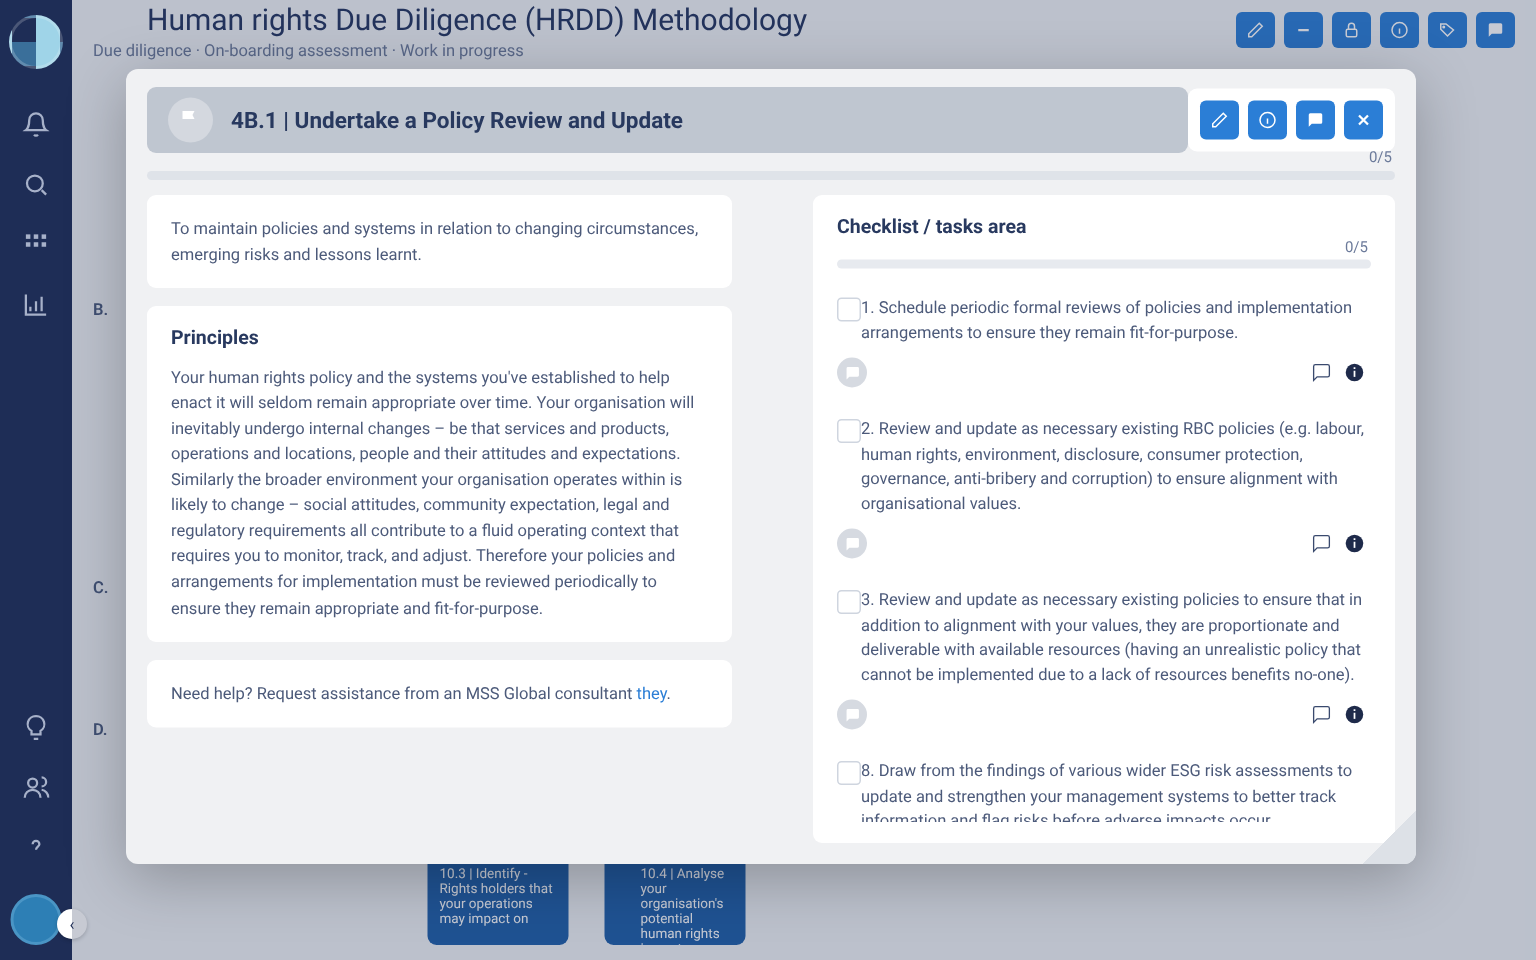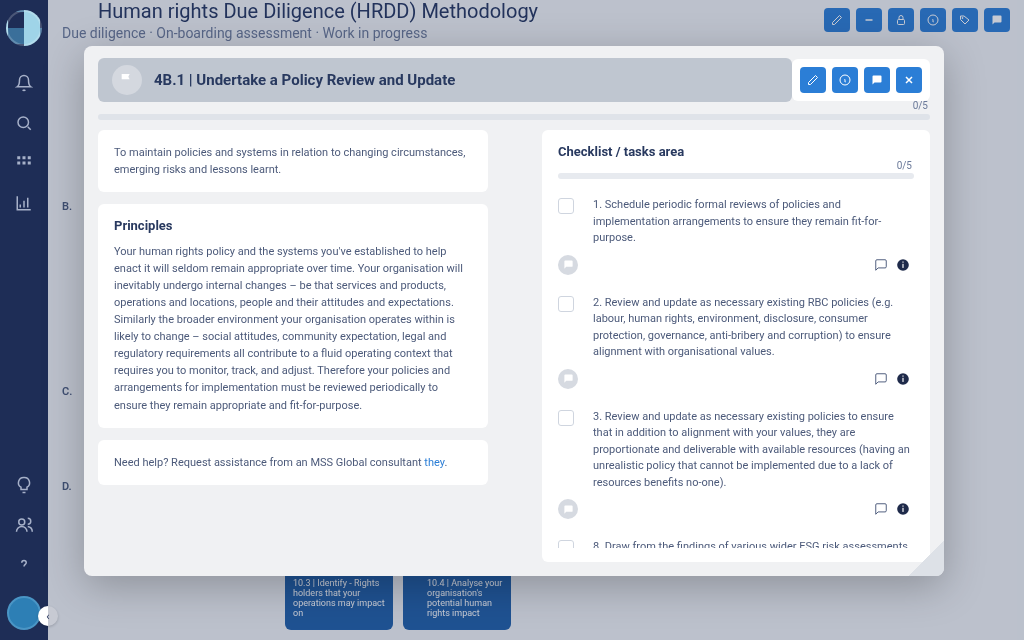--- a/index.html
+++ b/index.html
@@ -28,37 +28,37 @@
     background: #fff; border-radius: 50%; box-shadow: 0 1px 3px rgba(0,0,0,.2);
     display:flex;align-items:center;justify-content:center; color:#1e2d56; font-size:11px; cursor:pointer;
   }
 
   
   .bg-header {
     position: absolute; left: 48px; top: 0; right: 0; height: 40px;
     display: flex; align-items: center; padding: 8px 14px; gap: 10px; color:#243660;
   }
   .bg-header .title { font-weight: 400; font-size: 20px; padding-left: 36px; }
-  .bg-header .sub { font-size: 14px; color: #6b7a9a; margin-top:2px; }
+  .bg-header .sub { font-size: 11px; color: #6b7a9a; margin-top:2px; }
   .bg-header .actions { margin-left: auto; display: flex; gap: 6px; }
   .bg-header .actbtn {
     width: 26px; height: 24px; background: #2b7ed6; border-radius: 4px; cursor:pointer;
     display:flex;align-items:center;justify-content:center; color:#fff;
   }
 
   
   .overlay {
     position: absolute; left: 48px; top: 0; right: 0; bottom: 0;
     background: rgba(30,45,80,0.25);
   }
 
   
   .bg-card {
     position: absolute; background: #1f5fa8; border-radius: 6px;
-    color: #fff; font-size: 9px; padding: 8px; width: 108px; height: 60px; overflow:hidden;
+    color: #fff; font-size: 9px; padding: 8px; width: 94px; height: 60px; overflow:hidden;
   }
 
   
   .bg-label { position:absolute; color:#4a5b7e; font-size:11px; font-weight:600; }
 
   
   .modal {
     position: absolute; left: 84px; top: 46px; width: 860px; height: 530px;
     background: #f0f1f3; border-radius: 8px; box-shadow: 0 10px 40px rgba(0,0,0,.25);
     display: flex; flex-direction: column; overflow: hidden;
@@ -107,21 +107,21 @@
   .checklist-progress {
     height: 6px; background: #e7eaef; border-radius: 3px; margin: 4px 0 12px; position:relative;
   }
   .checklist-progress .count {
     position:absolute; right:2px; top:-13px; font-size:10px; color:#6b7a9a;
   }
   .task-list { overflow-y: auto; flex: 1; padding-right: 4px; }
   .task {
     display: flex; flex-direction: column; gap: 8px; padding: 6px 0 10px; margin-bottom: 4px;
   }
-  .task-row { display: flex; gap: 19px; align-items: flex-start; }
+  .task-row { display: flex; gap: 0; align-items: flex-start; }
   .task .chk {
     width: 16px; height: 16px; border: 1.5px solid #cfd5df; border-radius: 3px; flex-shrink: 0;
     margin-top: 1px; cursor:pointer;
   }
   .task .txt { font-size: 11px; color: #4c5a7a; line-height: 1.5; flex:1; }
   .task .meta { display: flex; align-items: center; gap: 8px; padding-left: 0px; }
   .task .bubble {
     width: 20px; height: 20px; border-radius: 50%; background: #d6dae1;
     display:flex;align-items:center;justify-content:center;
   }

